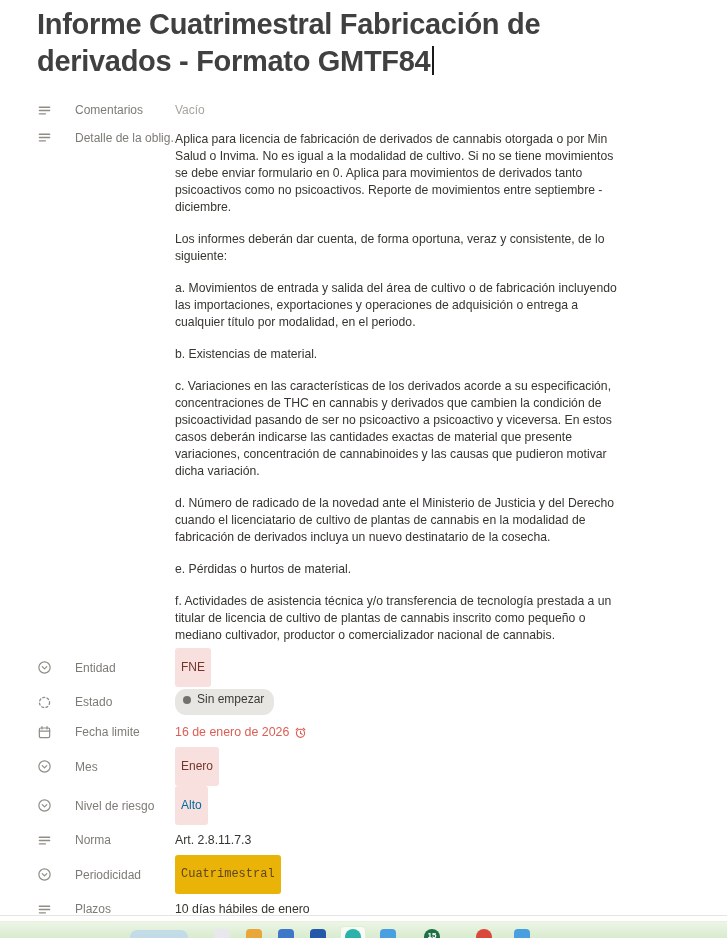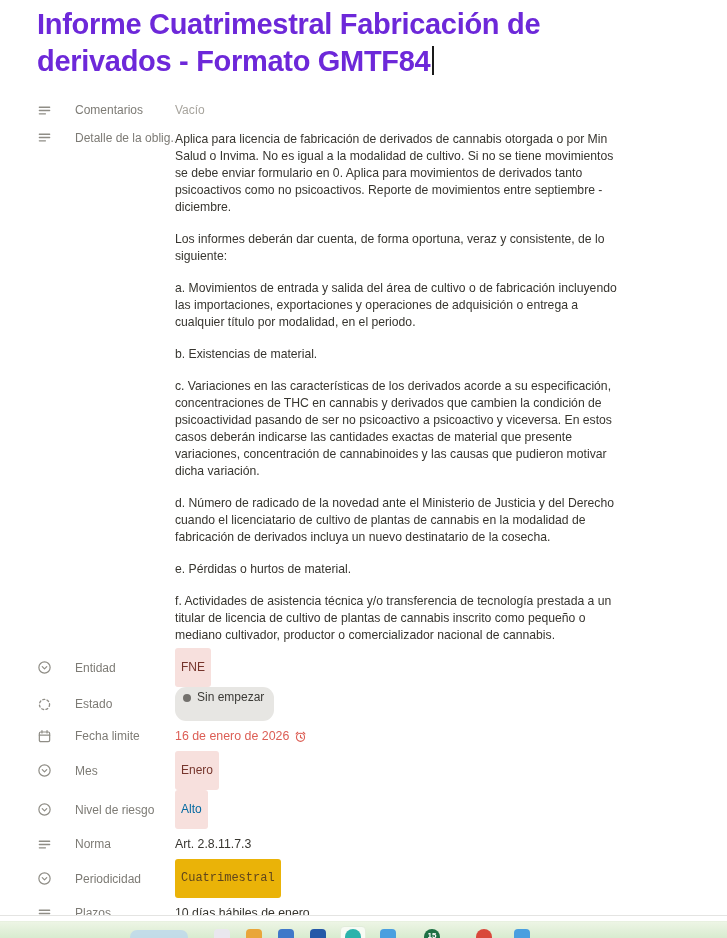--- a/index.html
+++ b/index.html
@@ -1,42 +1,42 @@
 <!DOCTYPE html>
 <html><head>
 <meta charset="utf-8">
 <style>
   * { margin:0; padding:0; box-sizing:border-box; }
   html,body { width:727px; height:938px; overflow:hidden; background:#ffffff;
     font-family:"Liberation Sans", sans-serif; }
   .page { padding:6px 28px 0 37px; position:relative; }
 
   
-  .title { font-size:29px; font-weight:700; color:#6d28d9; line-height:37px;
+  .title { font-size:29px; font-weight:700; color:#404040; line-height:37px;
     letter-spacing:-0.3px; max-width:530px; margin-bottom:15px; }
   .caret { display:inline-block; width:2px; height:29px; background:#1a1a1a;
     vertical-align:-4px; margin-left:2px; }
 
   
   .prop-row { display:flex; align-items:center; min-height:30px; }
   .prop-row.top { align-items:flex-start; padding-top:5px; }
   .prop-label { display:flex; align-items:center; gap:23px; width:138px;
     flex:0 0 138px; color:#7d7b75; font-size:12px; cursor:pointer;
     border-radius:3px; overflow:hidden; }
   .prop-label .ptxt { white-space:nowrap; overflow:hidden; }
   .picon { flex:0 0 15px; width:15px; height:15px; display:block; }
   .prop-value { font-size:12.3px; color:#37352f; line-height:17px; }
 
   .empty-val { color:#a7a49d; font-size:12px; }
 
   .tag { display:inline-block; font-size:12px; line-height:17px;
     padding:11px 6px; border-radius:3px; white-space:nowrap; }
 
   .status-pill { display:inline-flex; align-items:center; gap:6px;
-    background:#e7e6e3; border-radius:11px; padding:2px 10px 15px 8px;
+    background:#e7e6e3; border-radius:11px; padding:2px 10px 7px 8px;
     font-size:12px; color:#3b3a36; }
   .status-dot { width:8px; height:8px; border-radius:50%; background:#73716d; }
 
   .date-val { color:#dc5e55; font-size:12.4px; display:inline-flex;
     align-items:center; gap:5px; }
 
   
   .richtext { width:452px; padding-top:1px; }
   .richtext p { font-size:12.2px; line-height:17px; color:#37352f;
     margin-bottom:15px; }

